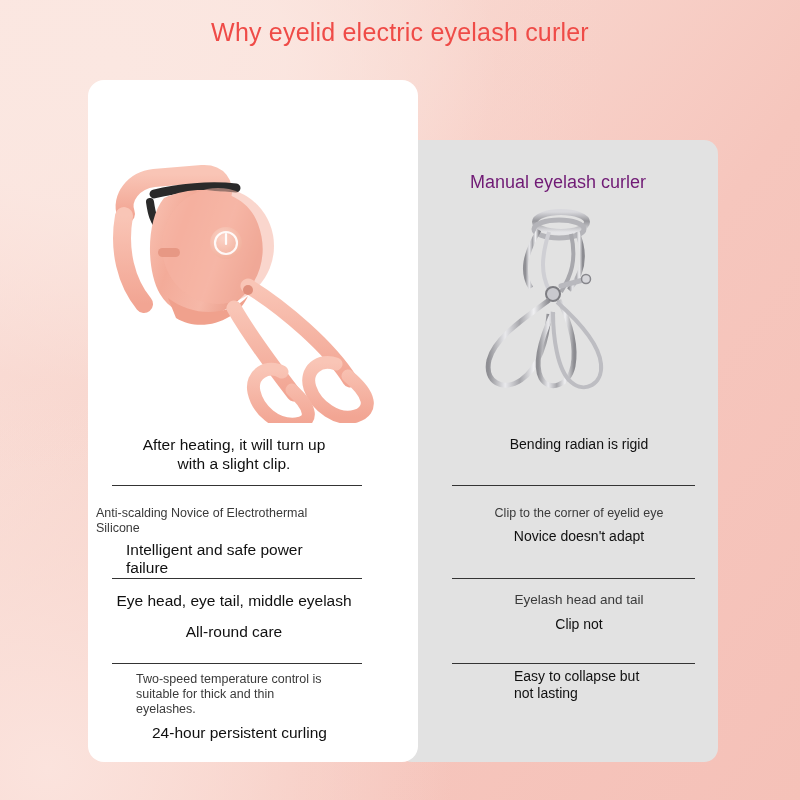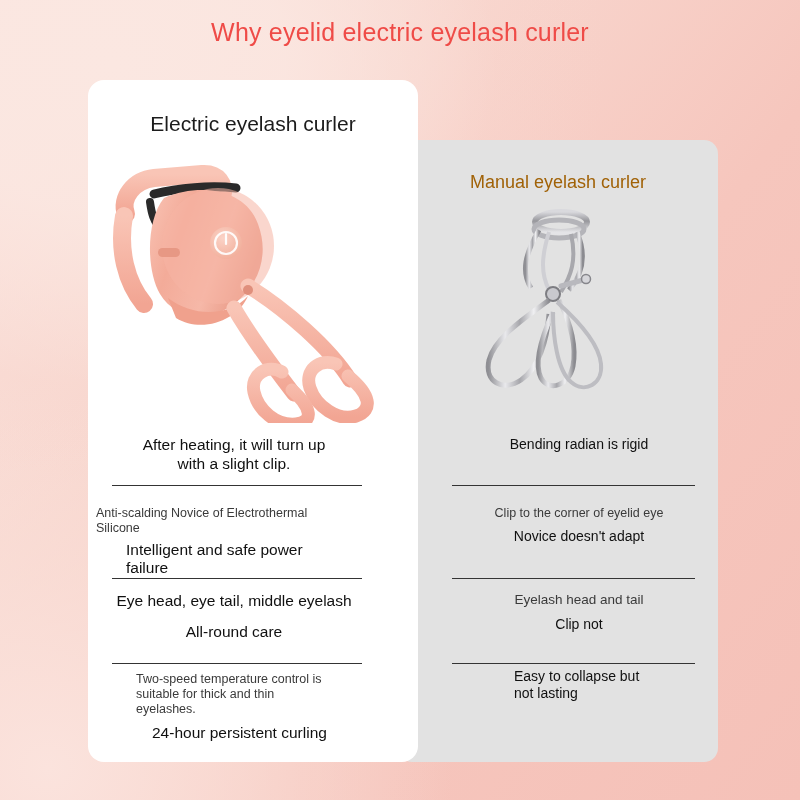--- a/index.html
+++ b/index.html
@@ -66,21 +66,21 @@
     font-size: 21px;
     color: #1c1c1c;
   }
   .card-right .card-heading {
     position: absolute;
     top: 32px;
     left: 0;
     width: 320px;
     text-align: center;
     font-size: 18px;
-    color: #a16207;
+    color: #701a75;
   }
 
   
   .product-left {
     position: absolute;
     left: 10px;
     top: 78px;
     width: 310px;
     height: 265px;
   }
@@ -175,21 +175,20 @@
         <circle cx="133" cy="77" r="4.5" fill="#d6d6da" stroke="#86868b" stroke-width="1.5"></circle>
 
         <path d="M96 98 C78 112 42 134 36 158 C31 180 50 190 68 178 C86 166 94 138 96 112" fill="none" stroke="url(#steel)" stroke-width="5"></path>
         <path d="M106 98 C116 118 124 142 120 164 C116 184 96 190 88 176 C80 160 90 132 100 110" fill="none" stroke="url(#steel)" stroke-width="5"></path>
         <path d="M104 100 C122 116 146 140 148 162 C150 182 132 192 118 180 C104 168 100 134 100 110" fill="none" stroke="#bdbdc2" stroke-width="4"></path>
       </svg>
     </div>
   </div>
 
   <div class="card-left">
-    <div class="card-heading">Electric eyelash curler</div>
 
     <div class="product-left">
       <svg width="310" height="265" viewBox="0 0 310 265" xmlns="http://www.w3.org/2000/svg">
         <defs>
           <linearGradient id="pinkBody" x1="0" y1="0" x2="1" y2="0.4">
             <stop offset="0%" stop-color="#f9c3b4"></stop>
             <stop offset="35%" stop-color="#f3ab99"></stop>
             <stop offset="70%" stop-color="#f6b8a8"></stop>
             <stop offset="100%" stop-color="#e99a87"></stop>
           </linearGradient>

